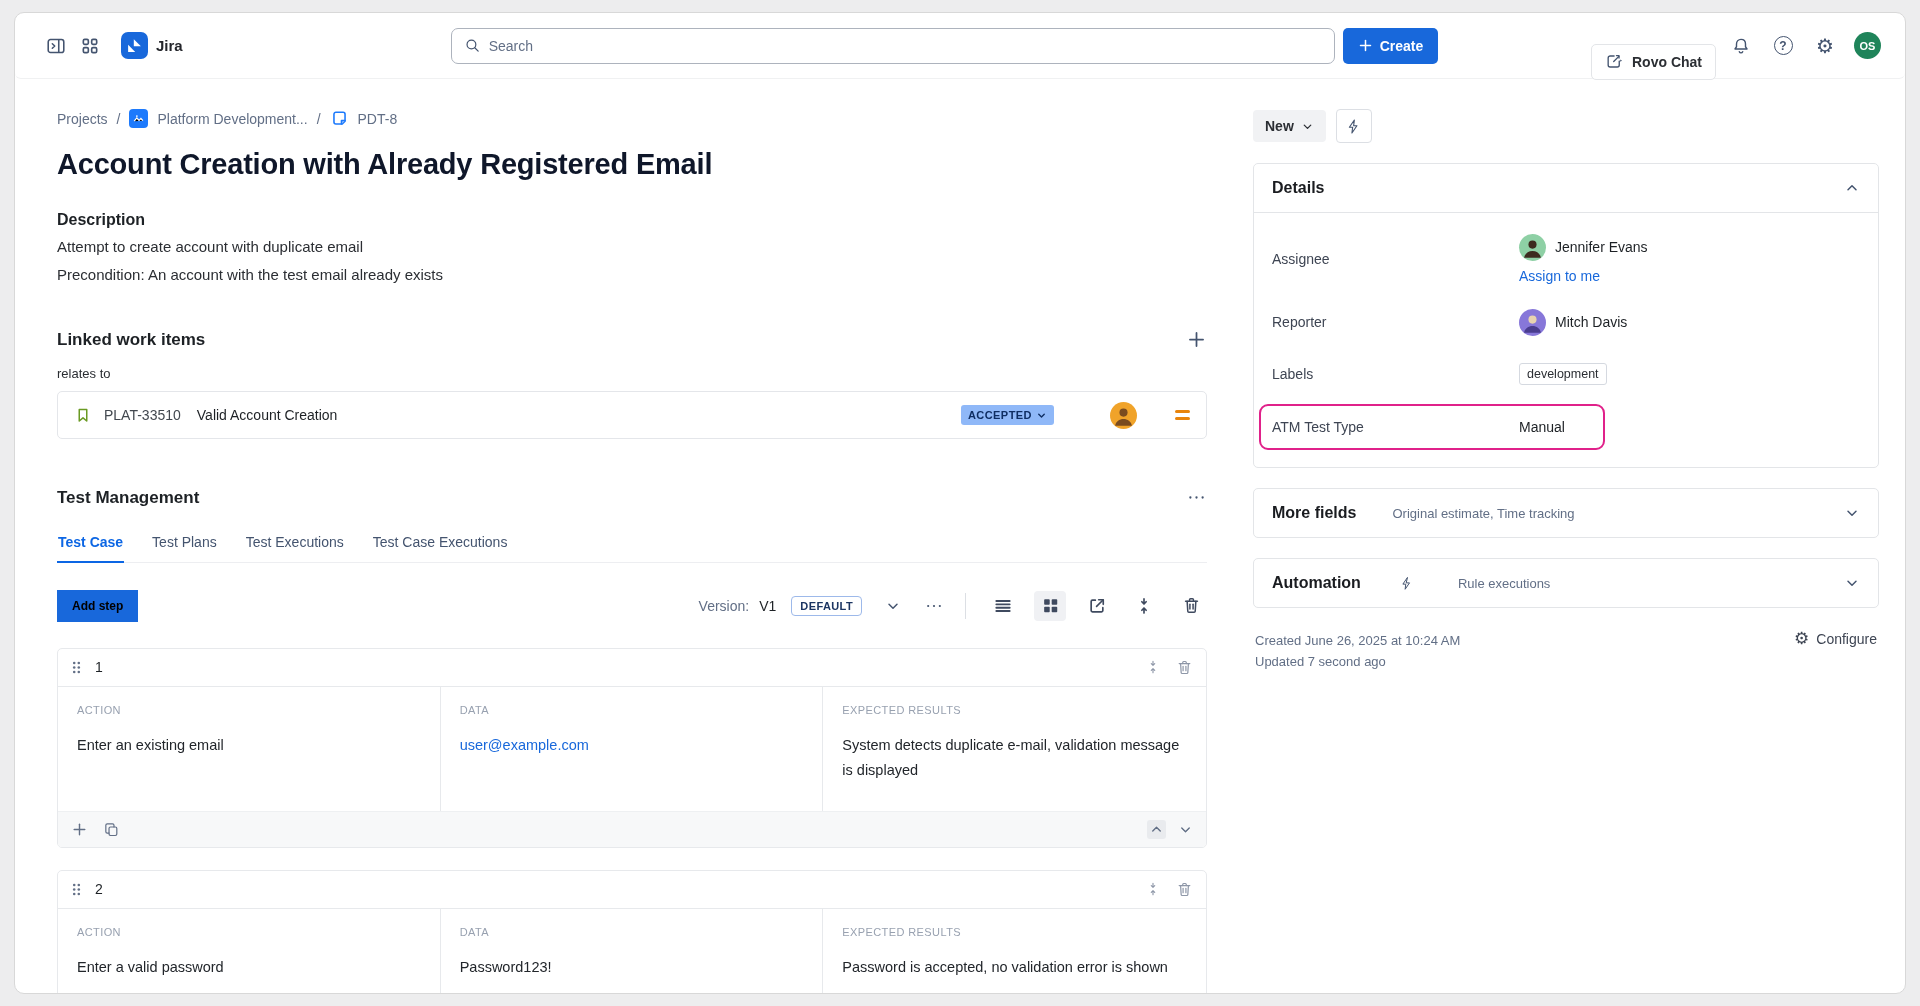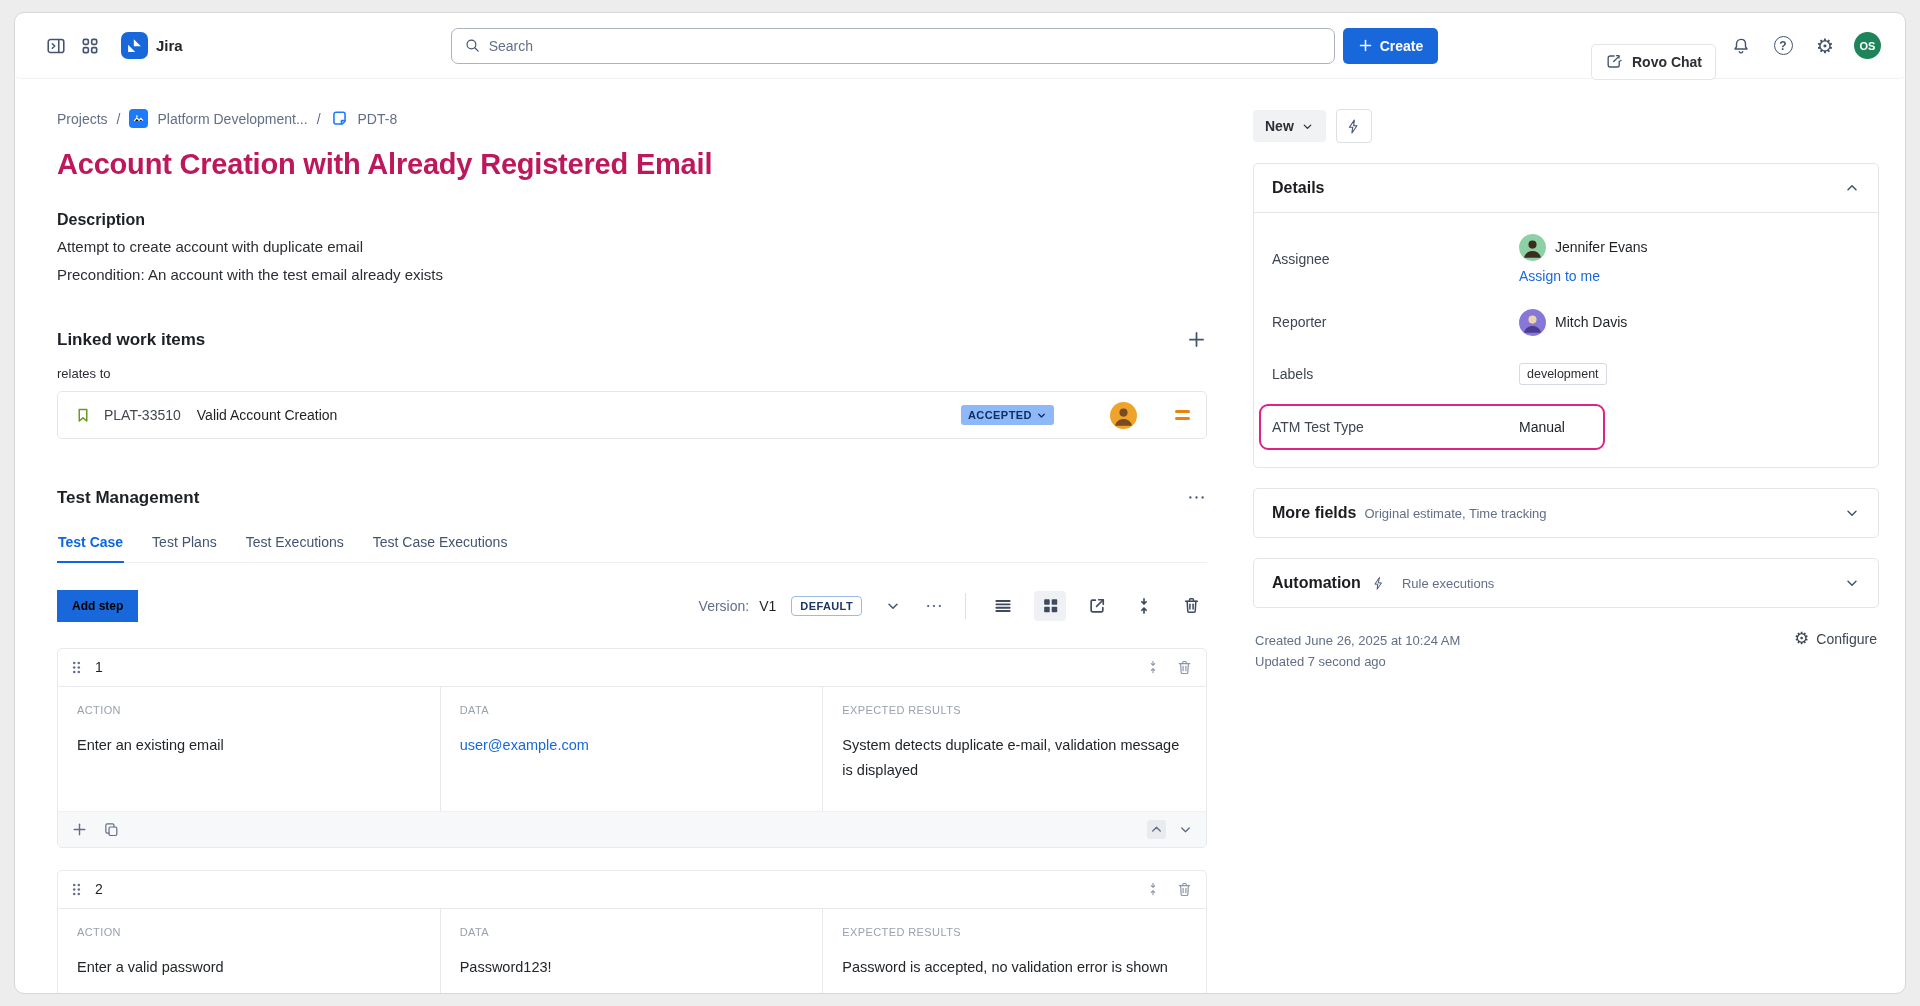--- a/index.html
+++ b/index.html
@@ -35,21 +35,21 @@
   
   .main { display:flex; padding:30px 26px 0 42px; gap:46px; }
   .left-col { width:1150px; flex:none; }
   .right-col { flex:1; min-width:0; }
 
   
   .breadcrumb { display:flex; align-items:center; gap:9px; font-size:14px; color:#626F86; }
   .crumb { cursor:pointer; }
   .proj-ico { width:19px; height:19px; border-radius:4px; background:#1d7afc; display:flex; align-items:center; justify-content:center; }
 
-  .page-title { margin-top:20px; font-size:29px; font-weight:700; letter-spacing:-0.2px; color:#be185d; }
+  .page-title { margin-top:20px; font-size:29px; font-weight:700; letter-spacing:-0.2px; color:#0f172a; }
 
   .desc-heading { margin-top:30px; font-size:16px; font-weight:700; }
   .desc-line { margin-top:8px; font-size:15px; color:#2b2e33; line-height:20px; }
 
   .section-row { display:flex; align-items:center; margin-top:44px; }
   .section-heading { font-size:17px; font-weight:700; }
   .relates { margin-top:16px; font-size:13px; color:#2b2e33; }
 
   .linked-card { margin-top:10px; height:48px; border:1px solid #e4e6ea; border-radius:5px;
     display:flex; align-items:center; gap:12px; padding:0 16px; cursor:pointer; }
@@ -99,21 +99,21 @@
   .chip-up { background:#e9ebee; border-radius:3px; padding:2px; }
 
   
   .actions-row { display:flex; align-items:center; gap:10px; }
   .new-btn { background:#f1f2f4; border:none; border-radius:4px; padding:8px 12px; font-size:14px; font-weight:600;
     color:#2b2e33; display:flex; align-items:center; gap:7px; cursor:pointer; font-family:inherit; }
   .bolt-btn { width:36px; height:34px; border:1px solid #dcdfe4; background:#fff; border-radius:4px;
     display:flex; align-items:center; justify-content:center; cursor:pointer; }
 
   .panel { border:1px solid #e3e5e8; border-radius:5px; margin-top:20px; background:#fff; }
-  .panel-header { display:flex; align-items:center; padding:15px 18px; cursor:pointer; }
+  .panel-header { display:flex; align-items:center; padding:15px 18px; cursor:pointer;gap:28px; }
   .panel-title { font-size:16px; font-weight:700; color:#1a1c20; }
   .panel-sub { font-size:13px; color:#626F86; margin-left:8px; }
   .panel-chevron { margin-left:auto; }
   .details-header { border-bottom:1px solid #e3e5e8; }
   .details-body { padding:14px 18px 20px; }
   .drow { display:grid; grid-template-columns:247px 1fr; align-items:center; min-height:46px; position:relative; }
   .dlabel { font-size:14px; color:#3e4553; font-weight:500; }
   .dvalue { font-size:14px; color:#1d2125; display:flex; align-items:center; gap:9px; }
   .assign-link { font-size:14px; color:#1868DB; margin-top:7px; cursor:pointer; display:inline-block; }
   .label-chip { border:1px solid #d5d9e0; border-radius:3px; padding:3px 7px; font-size:12.5px; color:#2b2e33; background:#fff; }

